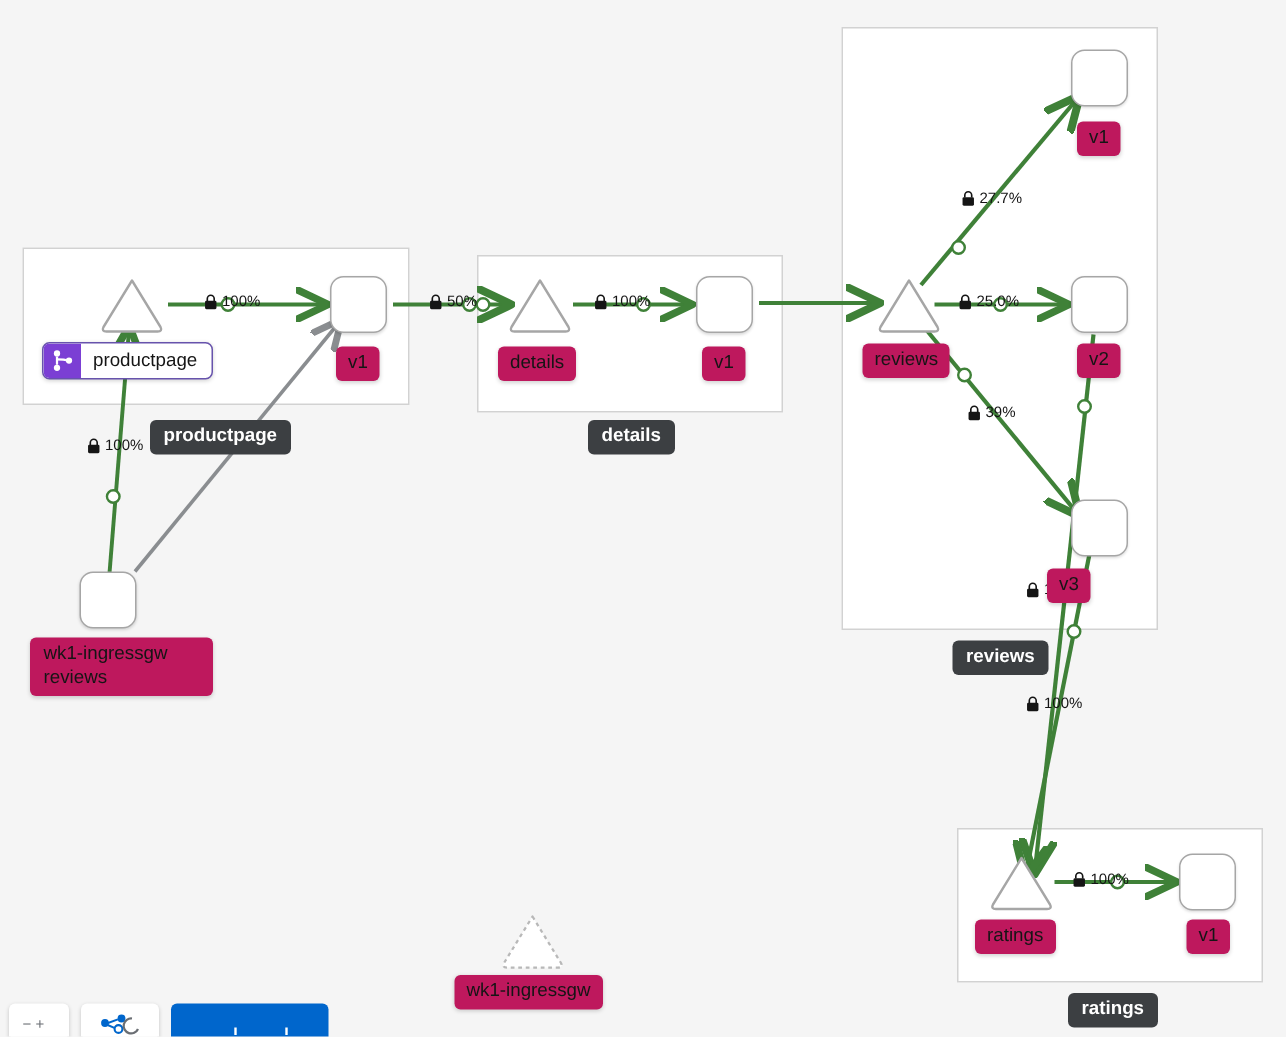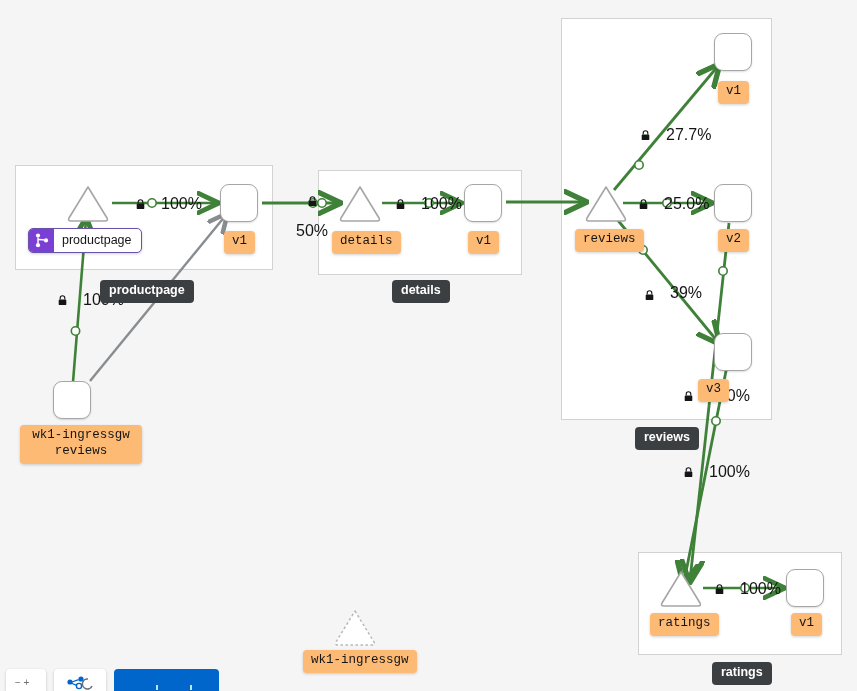--- a/index.html
+++ b/index.html
@@ -47,31 +47,30 @@
   
   .svc-node{
     position:absolute;
     width:44px;height:40px;
     z-index:20;
   }
   .svc-node svg{display:block;overflow:visible;}
   
   .node-label{
     position:absolute;
-    background:#fdba74;
+    background:#be185d;
     border-radius:4px;
     padding:3px 8px 4px 8px;
     font-size:12.5px;
     color:#151515;
     white-space:nowrap;
     box-shadow:0 1px 3px rgba(0,0,0,.18);
     line-height:1.25;
-    text-align:center;
+    text-align:left;
     z-index:30;
-    font-family:Liberation Mono, monospace;
   }
   .node-label.two-line{padding:3px 9px 5px 9px;}
   
   .badged-label{
     position:absolute;
     display:flex;
     align-items:stretch;
     border:1px solid #6753ac;
     border-radius:5px;
     background:#ffffff;
@@ -90,22 +89,22 @@
     color:#151515;
     white-space:nowrap;
     line-height:1.3;
     display:flex;align-items:center;
   }
   
   .edge-label{
     position:absolute;
     display:flex;
     align-items:center;
-    gap:16px;
-    font-size:16px;
+    gap:3px;
+    font-size:10px;
     color:#151515;
     white-space:nowrap;
     z-index:25;
     line-height:1;
   }
   .edge-label .lock{display:block;}
   
   .toolbar{
     position:absolute;left:0;bottom:0;height:22px;
     display:flex;align-items:flex-start;gap:8px;
@@ -285,21 +284,21 @@
   </div>
 
   <div class="edge-label" style="left:136px;top:196px;">
     <svg class="lock" width="9" height="11" viewBox="0 0 9 11">
       <path d="M2.2,4.6 L2.2,3.1 A2.3,2.3 0 0 1 6.8,3.1 L6.8,4.6" fill="none" stroke="#151515" stroke-width="1.1"></path>
       <rect x="0.7" y="4.5" width="7.6" height="5.6" rx="0.9" fill="#151515"></rect>
     </svg>
     <span>100%</span>
   </div>
 
-  <div class="edge-label" style="left:296px;top:196px;flex-direction:column;">
+  <div class="edge-label" style="left:286px;top:196px;">
     <svg class="lock" width="9" height="11" viewBox="0 0 9 11">
       <path d="M2.2,4.6 L2.2,3.1 A2.3,2.3 0 0 1 6.8,3.1 L6.8,4.6" fill="none" stroke="#151515" stroke-width="1.1"></path>
       <rect x="0.7" y="4.5" width="7.6" height="5.6" rx="0.9" fill="#151515"></rect>
     </svg>
     <span>50%</span>
   </div>
 
   <div class="edge-label" style="left:396px;top:196px;">
     <svg class="lock" width="9" height="11" viewBox="0 0 9 11">
       <path d="M2.2,4.6 L2.2,3.1 A2.3,2.3 0 0 1 6.8,3.1 L6.8,4.6" fill="none" stroke="#151515" stroke-width="1.1"></path>
@@ -317,21 +316,21 @@
   </div>
 
   <div class="edge-label" style="left:639px;top:196px;">
     <svg class="lock" width="9" height="11" viewBox="0 0 9 11">
       <path d="M2.2,4.6 L2.2,3.1 A2.3,2.3 0 0 1 6.8,3.1 L6.8,4.6" fill="none" stroke="#151515" stroke-width="1.1"></path>
       <rect x="0.7" y="4.5" width="7.6" height="5.6" rx="0.9" fill="#151515"></rect>
     </svg>
     <span>25.0%</span>
   </div>
 
-  <div class="edge-label" style="left:645px;top:285px;align-items:flex-end;">
+  <div class="edge-label" style="left:645px;top:270px;align-items:flex-end;">
     <svg class="lock" width="9" height="11" viewBox="0 0 9 11">
       <path d="M2.2,4.6 L2.2,3.1 A2.3,2.3 0 0 1 6.8,3.1 L6.8,4.6" fill="none" stroke="#151515" stroke-width="1.1"></path>
       <rect x="0.7" y="4.5" width="7.6" height="5.6" rx="0.9" fill="#151515"></rect>
     </svg>
     <span>39%</span>
   </div>
 
   <div class="edge-label" style="left:684px;top:388px;">
     <svg class="lock" width="9" height="11" viewBox="0 0 9 11">
       <path d="M2.2,4.6 L2.2,3.1 A2.3,2.3 0 0 1 6.8,3.1 L6.8,4.6" fill="none" stroke="#151515" stroke-width="1.1"></path>

